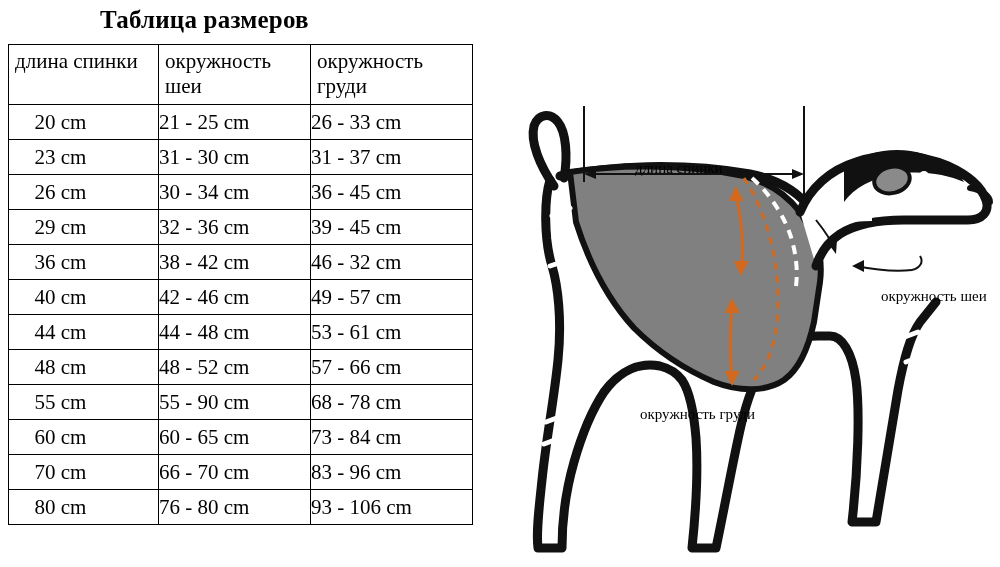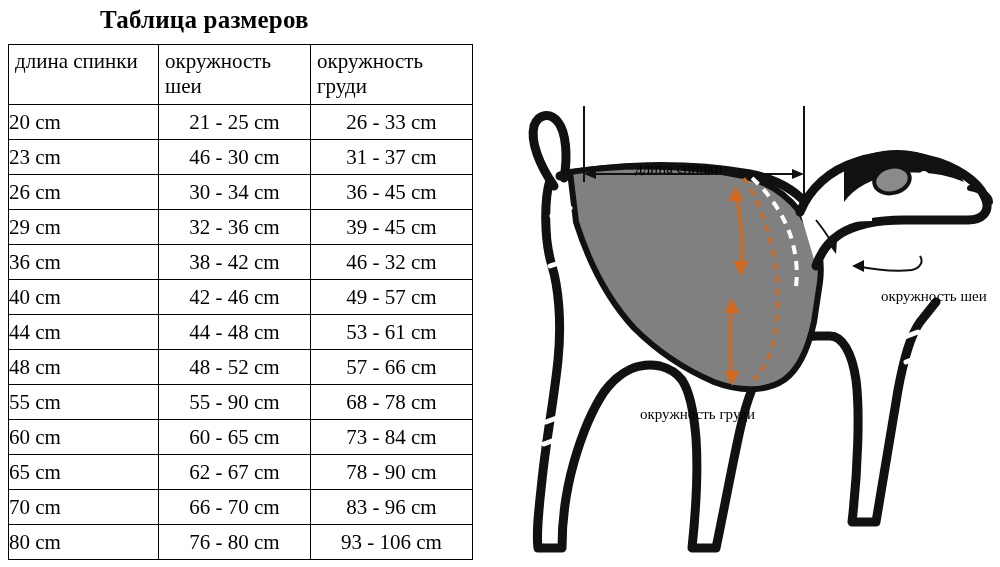--- a/index.html
+++ b/index.html
@@ -49,29 +49,28 @@
     font-weight: normal;
     text-align: left;
     vertical-align: top;
     line-height: 1.18;
     padding: 4px 6px 5px 6px;
     height: 56px;
     box-sizing: border-box;
   }
   .size-table td {
     font-size: 21px;
-    text-align: center;
     height: 34px;
     line-height: 34px;
     box-sizing: border-box;
   }
   .col-a { width: 150px; }
   .col-b { width: 152px; }
   .col-c { width: 162px; }
-  .size-table td.col-a { text-align: left; padding-right: 46px; }
+  .size-table td.col-a { text-align: center; padding-right: 46px; }
   
   .diagram {
     position: absolute;
     left: 500px;
     top: 70px;
     width: 500px;
     height: 497px;
   }
   .diagram svg { display: block; }
   .lbl {
@@ -102,21 +101,21 @@
       </tr>
     </thead>
     <tbody>
       <tr>
         <td class="col-a">20 cm</td>
         <td class="col-b">21 - 25 cm</td>
         <td class="col-c">26 - 33 cm</td>
       </tr>
       <tr>
         <td class="col-a">23 cm</td>
-        <td class="col-b">46 - 30 cm</td>
+        <td class="col-b">31 - 30 cm</td>
         <td class="col-c">31 - 37 cm</td>
       </tr>
       <tr>
         <td class="col-a">26 cm</td>
         <td class="col-b">30 - 34 cm</td>
         <td class="col-c">36 - 45 cm</td>
       </tr>
       <tr>
         <td class="col-a">29 cm</td>
         <td class="col-b">32 - 36 cm</td>
@@ -144,25 +143,20 @@
       </tr>
       <tr>
         <td class="col-a">55 cm</td>
         <td class="col-b">55 - 90 cm</td>
         <td class="col-c">68 - 78 cm</td>
       </tr>
       <tr>
         <td class="col-a">60 cm</td>
         <td class="col-b">60 - 65 cm</td>
         <td class="col-c">73 - 84 cm</td>
-      </tr>
-      <tr>
-        <td class="col-a">65 cm</td>
-        <td class="col-b">62 - 67 cm</td>
-        <td class="col-c">78 - 90 cm</td>
       </tr>
       <tr>
         <td class="col-a">70 cm</td>
         <td class="col-b">66 - 70 cm</td>
         <td class="col-c">83 - 96 cm</td>
       </tr>
       <tr>
         <td class="col-a">80 cm</td>
         <td class="col-b">76 - 80 cm</td>
         <td class="col-c">93 - 106 cm</td>

